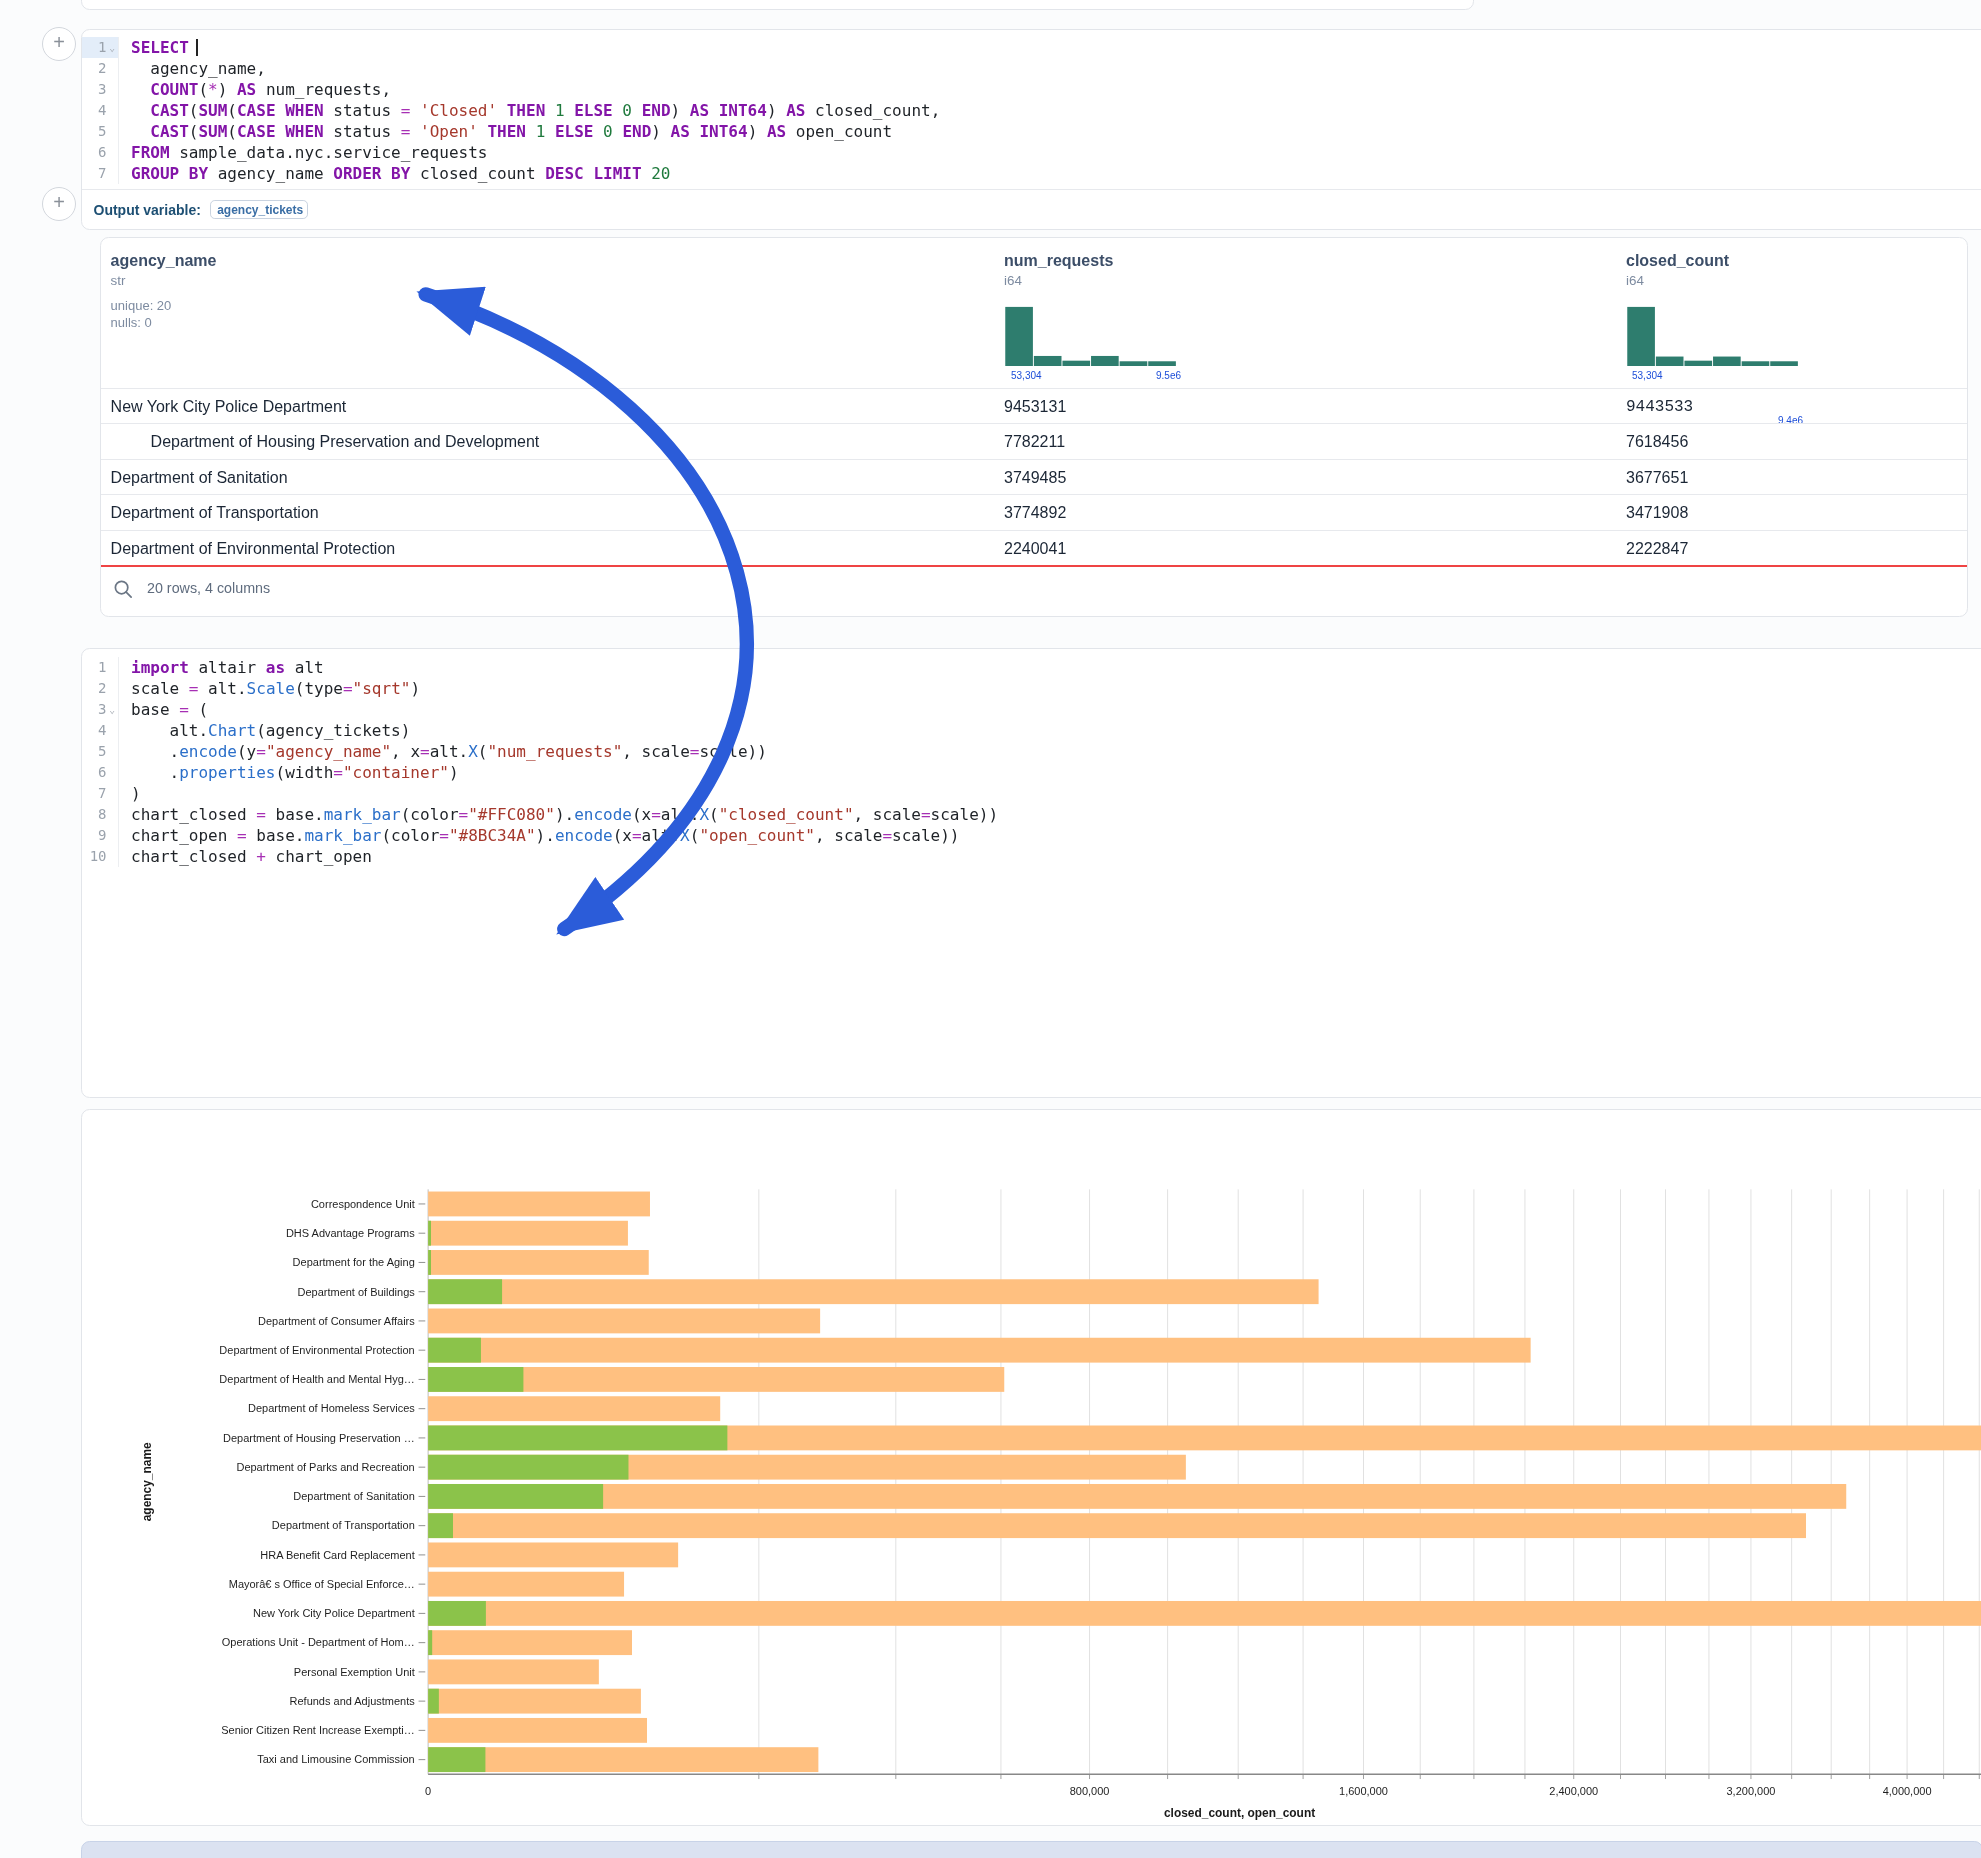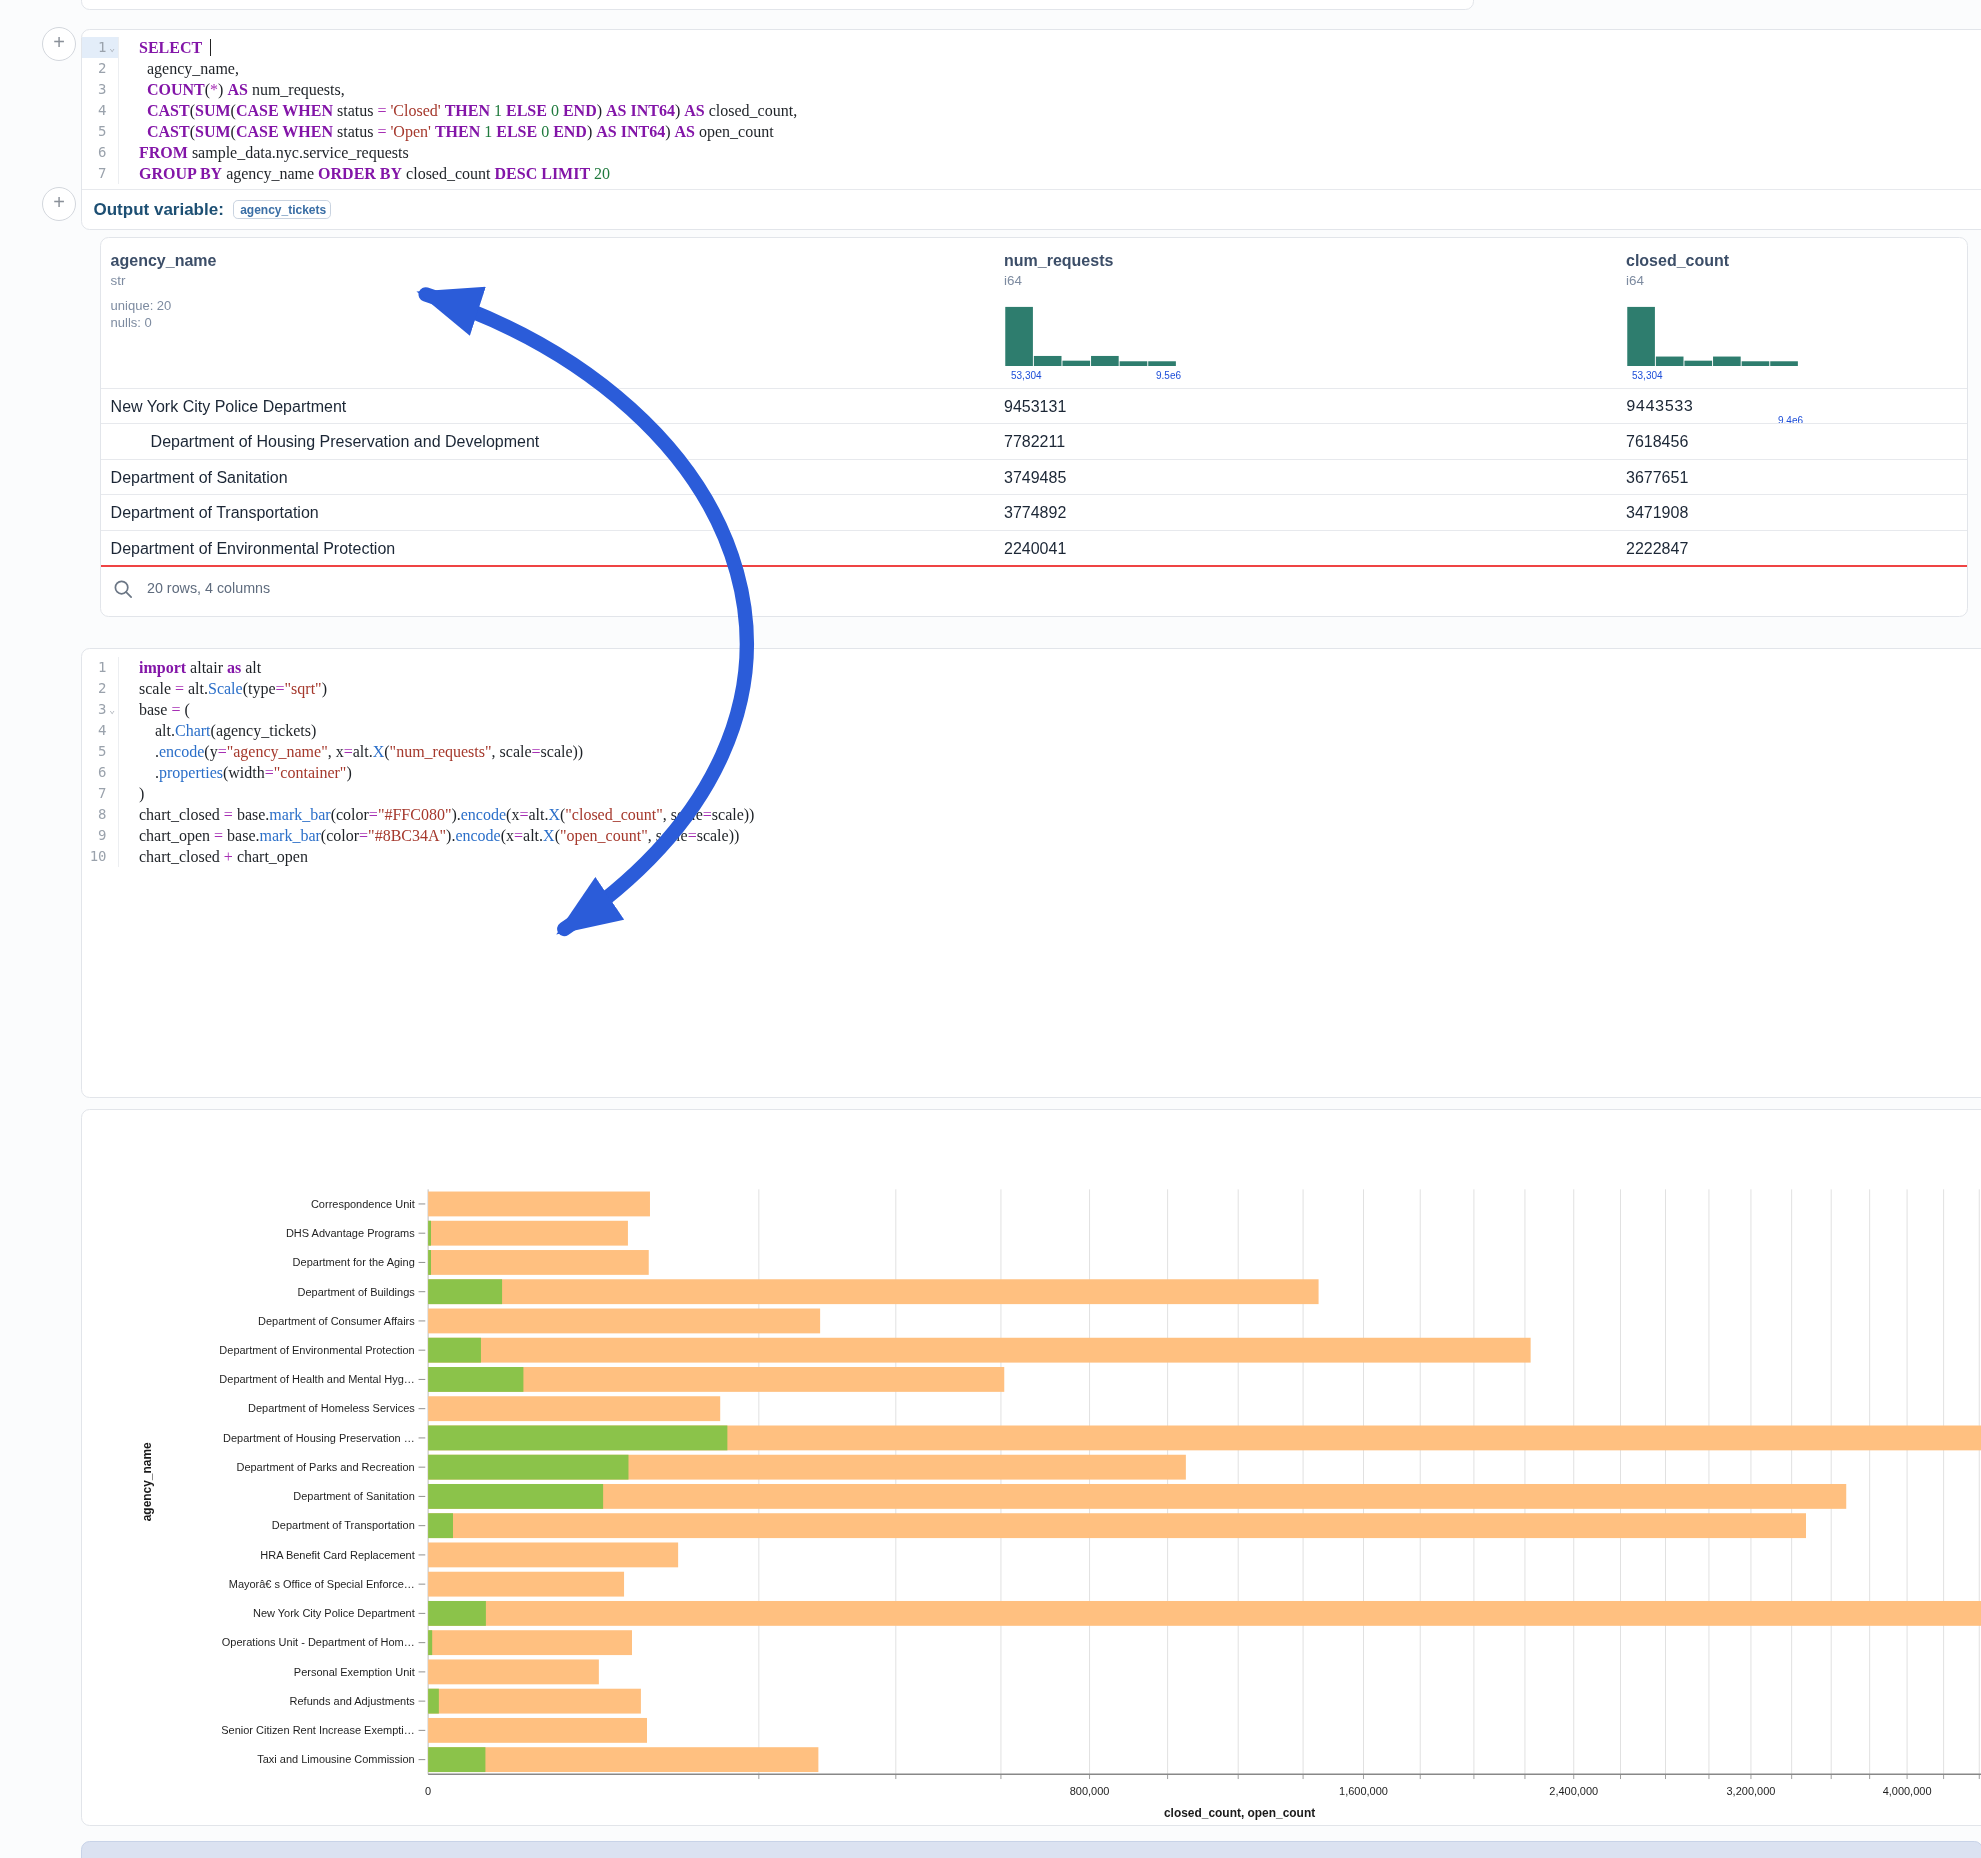--- a/index.html
+++ b/index.html
@@ -14,31 +14,31 @@
             background:#fff;color:#8a9099;font-size:20px;line-height:29px;text-align:center;}
   
   .code-area{position:absolute;left:0;top:0;right:0;}
   .code-line{display:flex;height:21px;line-height:21px;white-space:pre;
              font-family:"DejaVu Sans Mono",monospace;font-size:16px;}
   .gutter{width:36px;flex:0 0 36px;display:flex;justify-content:flex-end;align-items:center;
           border-right:1px solid #eceef1;}
   .gutter.active{background:#e3edf9;}
   .ln{color:#9aa2ac;font-size:14px;}
   .fold{width:11.5px;color:#a7adb5;font-size:9.6px;text-align:center;}
-  .code-text{padding-left:20px;color:#1e2227;font-family:Liberation Serif, serif;}
+  .code-text{padding-left:12px;color:#1e2227;}
   .tok-k{color:#8315a8;font-weight:bold;}
   .tok-p{color:#1e2227;}
   .tok-s{color:#a5382c;}
   .tok-n{color:#1f7a3d;}
   .tok-o{color:#a62fb4;}
   .tok-f{color:#2b6fc9;}
   .caret{display:inline-block;width:1.4px;height:16.3px;background:#222;vertical-align:-2.9px;margin-left:7.6px;}
   
   .output-row{position:absolute;left:0;right:0;border-top:1px solid #e7e9ed;display:flex;align-items:center;}
-  .output-label{margin-left:11.5px;font-size:17px;font-weight:bold;color:#1d4f73;}
+  .output-label{margin-left:11.5px;font-size:14px;font-weight:bold;color:#1d4f73;}
   .var-pill{margin-left:9.6px;max-width:84px;overflow:hidden;white-space:nowrap;border:1px solid #c9d3e0;
             border-radius:4.8px;padding:1.9px 5.7px;font-size:12px;font-weight:bold;color:#3a6ea5;background:#fff;}
   
   .col-head{position:absolute;font-size:16px;font-weight:bold;color:#3c4e68;}
   .col-type{position:absolute;font-size:13.4px;color:#7d8ba0;}
   .col-stat{position:absolute;font-size:13px;color:#7d8ba0;}
   .hist-label{position:absolute;font-size:10px;color:#1d4ed8;}
   .t-row{position:absolute;left:0;right:0;height:35px;border-top:1px solid #e7e9ed;}
   .t-cell{position:absolute;top:8.6px;font-size:16px;color:#1b2635;white-space:nowrap;}
   .t-footer{position:absolute;left:0;right:0;border-top:2px solid #ef4444;}

